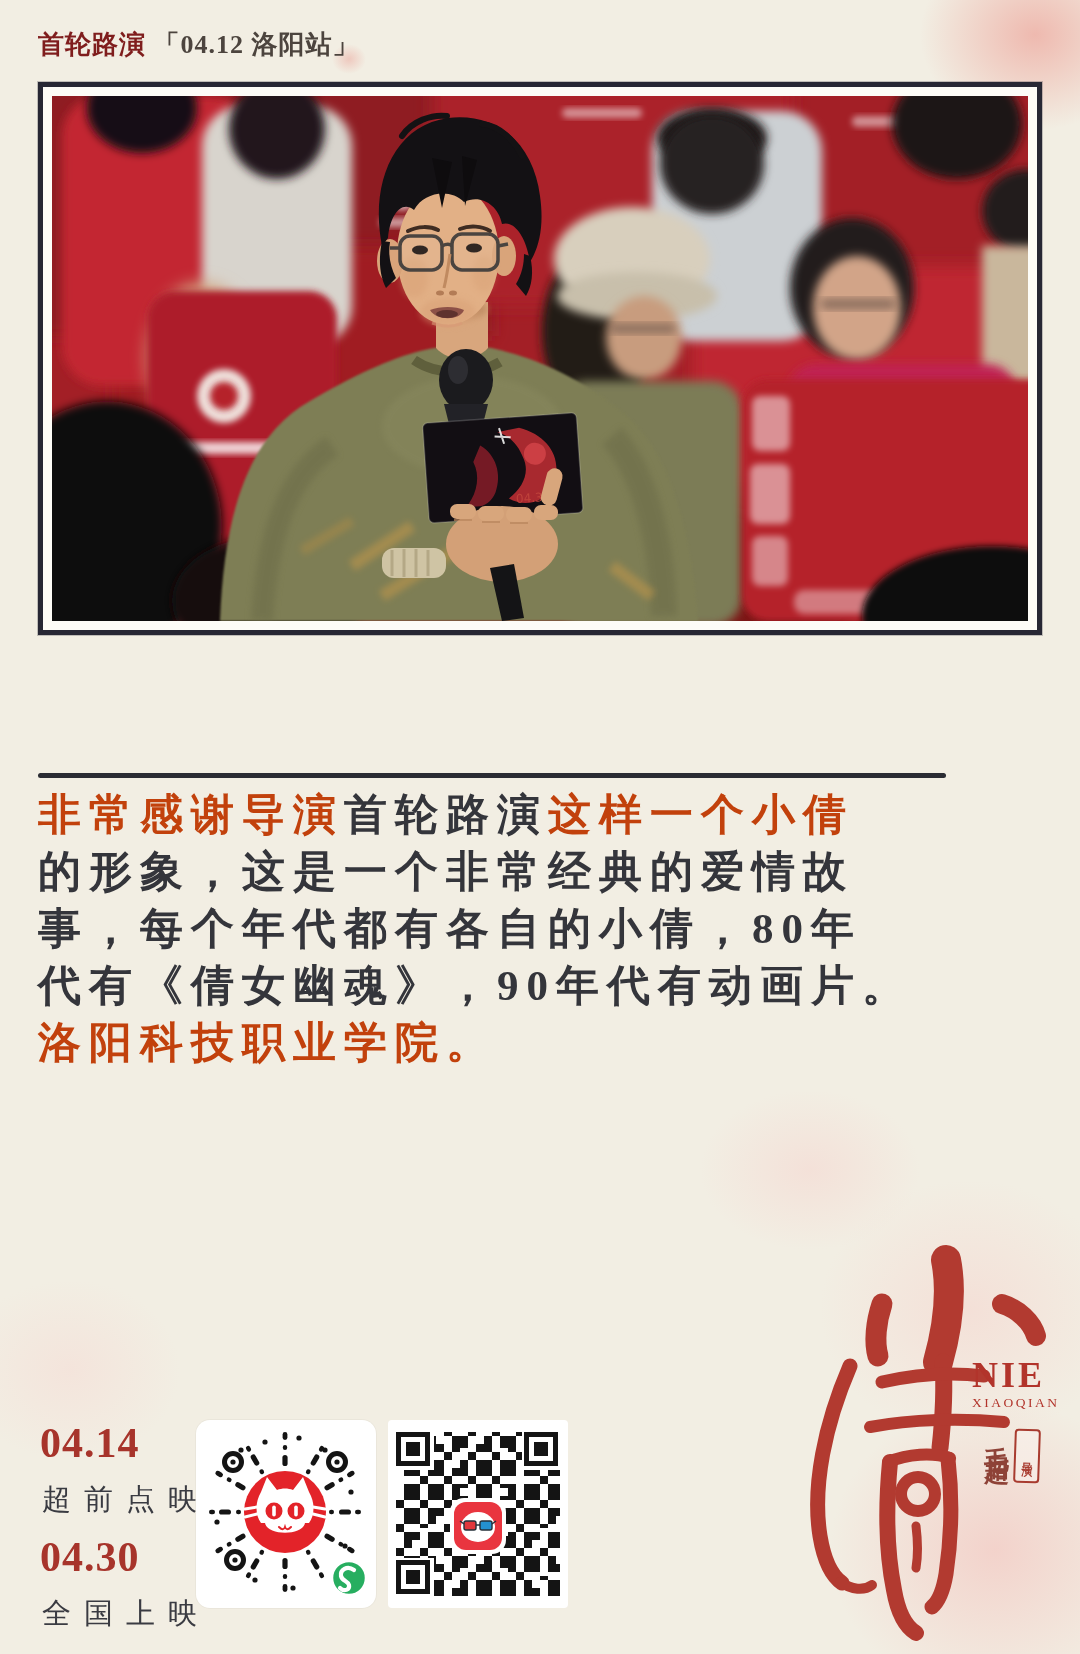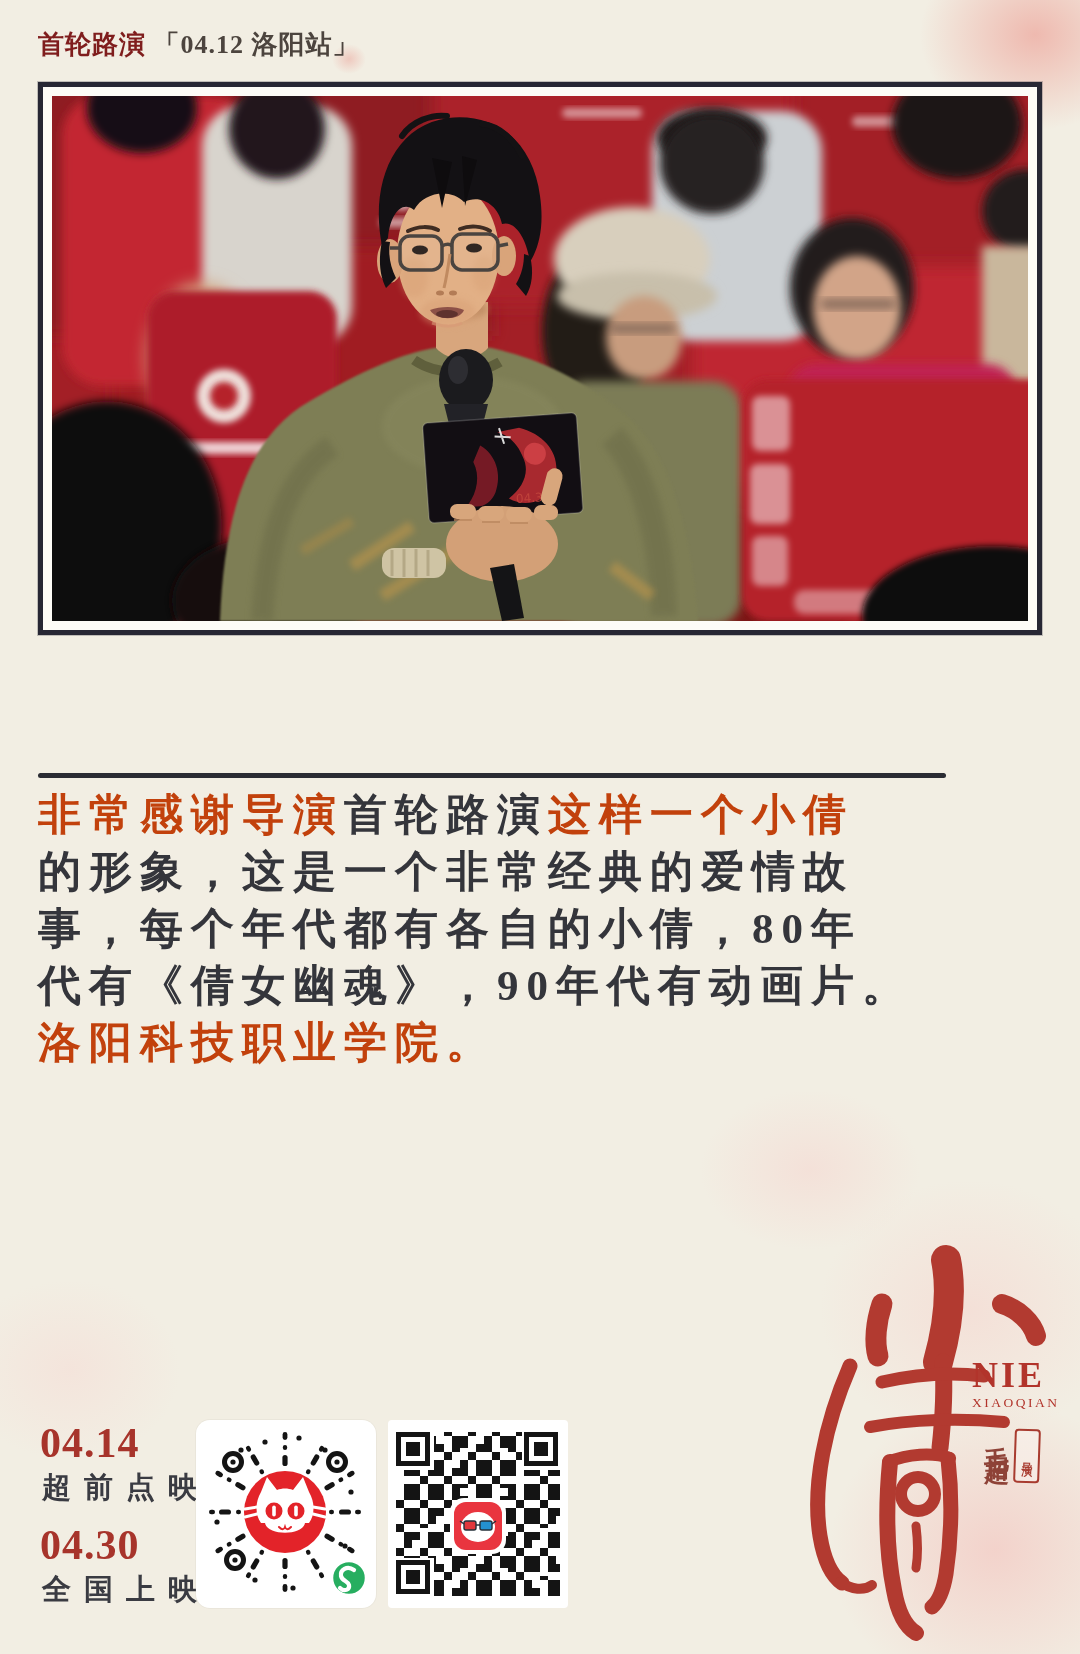--- a/index.html
+++ b/index.html
@@ -49,22 +49,22 @@
   
   .quote{position:absolute;left:38px;top:786px;width:980px;
     font-size:43px;font-weight:600;letter-spacing:8px;}
   .quote .qline{height:57px;line-height:57px;white-space:nowrap;}
   .tone-ink{color:#34353b;}
   .tone-red{color:#c2410c;}
 
   
   .dates{position:absolute;left:40px;top:1414px;width:168px;}
   .date-big{font-size:42px;line-height:58px;font-weight:700;color:#a7342b;letter-spacing:1px;}
-  .date-label{font-size:29px;line-height:30px;font-weight:700;color:#3a3b42;
-    letter-spacing:13px;margin:0 0 14px 2px;white-space:nowrap;}
+  .date-label{font-size:29px;line-height:30px;font-weight:400;color:#3a3b42;
+    letter-spacing:13px;margin:12px 0 14px 2px;white-space:nowrap;}
 
   
   .qr-card{position:absolute;top:1420px;width:180px;height:188px;background:#ffffff;}
   .qr-wechat{left:196px;border-radius:14px;box-shadow:0 0 0 1px rgba(0,0,0,.03);}
   .qr-ticket{left:388px;border-radius:4px;}
 
   
   .film-logo{position:absolute;left:792px;top:1196px;width:280px;height:455px;}
   .film-logo svg{position:absolute;left:0;top:0;}
   .latin{position:absolute;left:180px;top:162px;color:#b2342b;}

